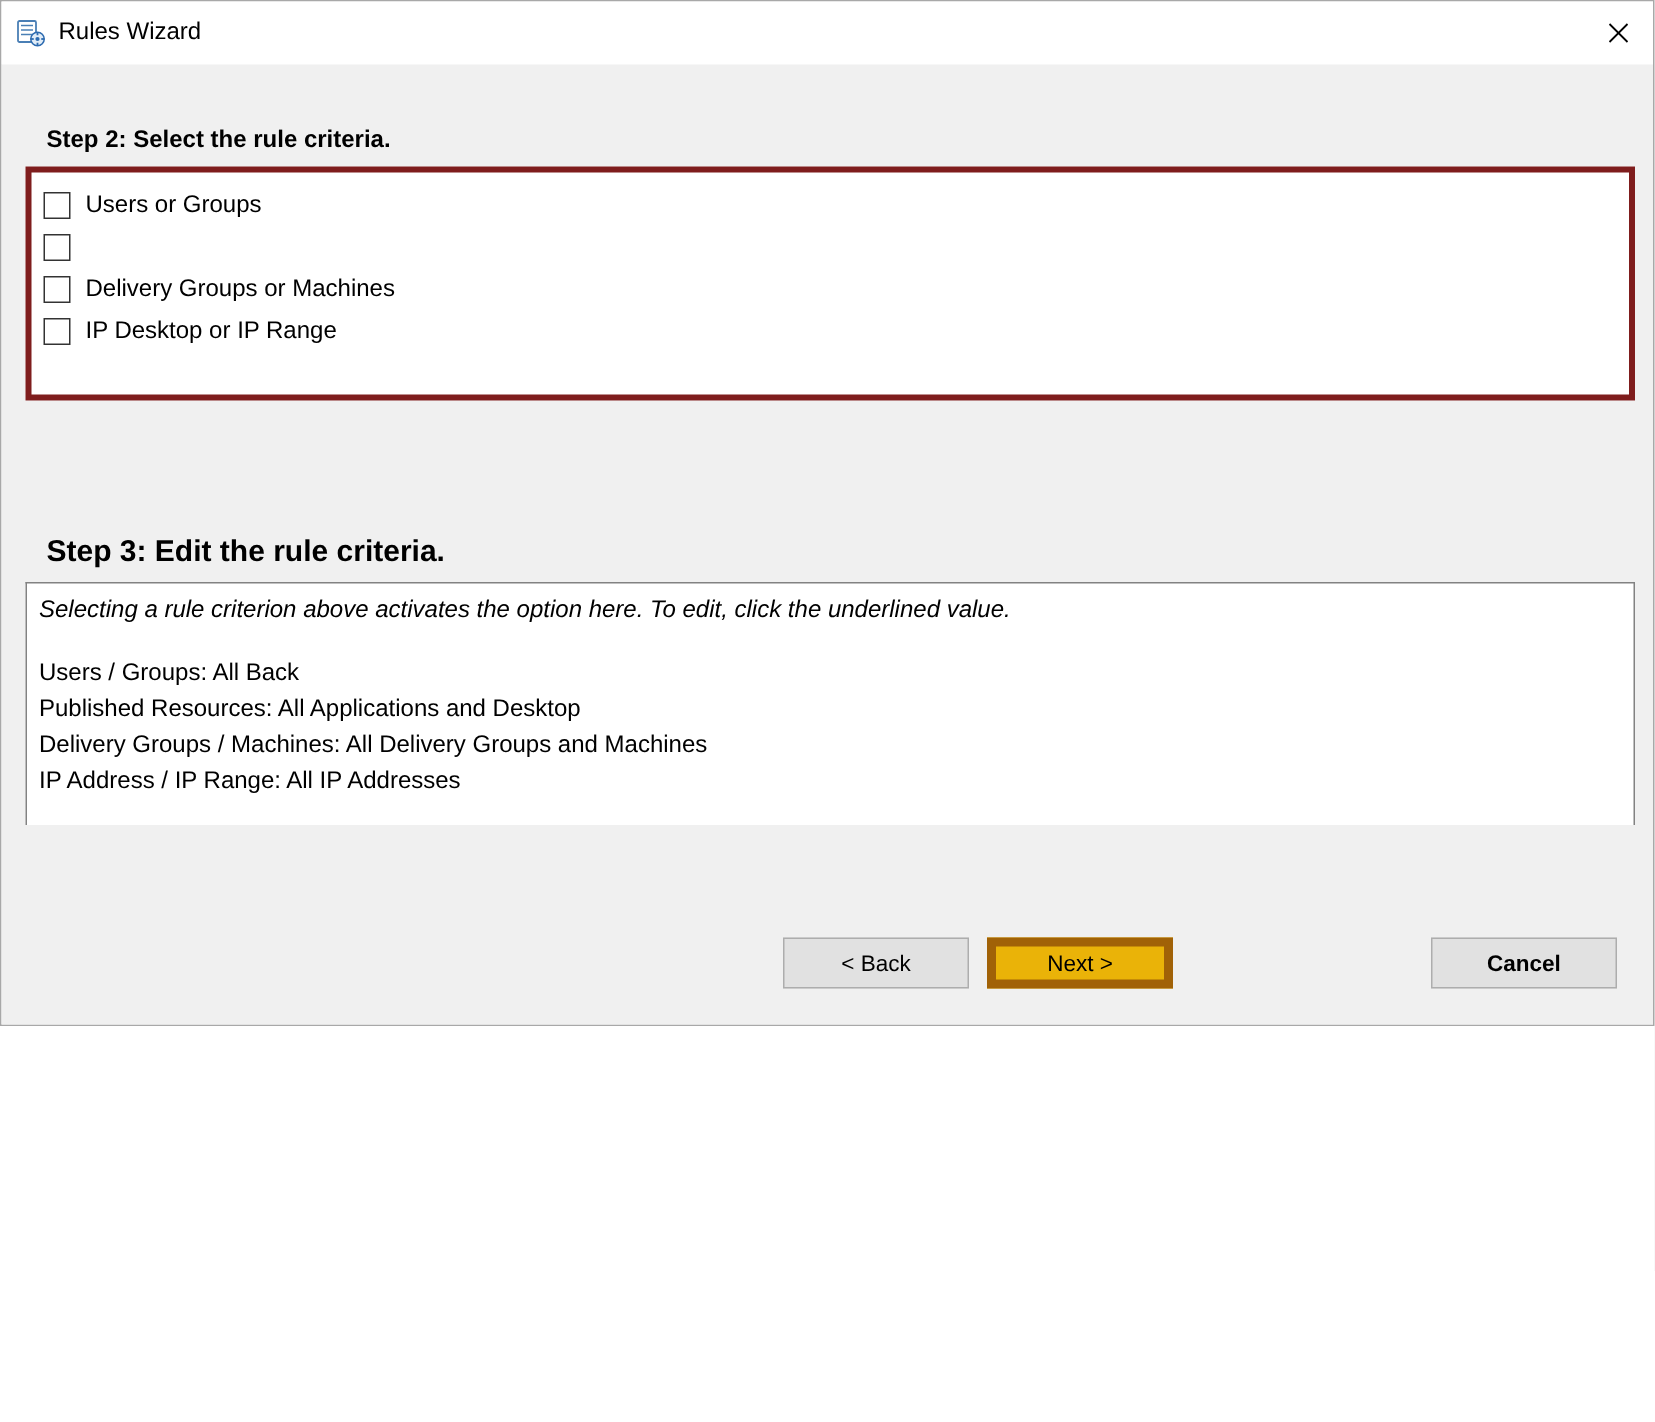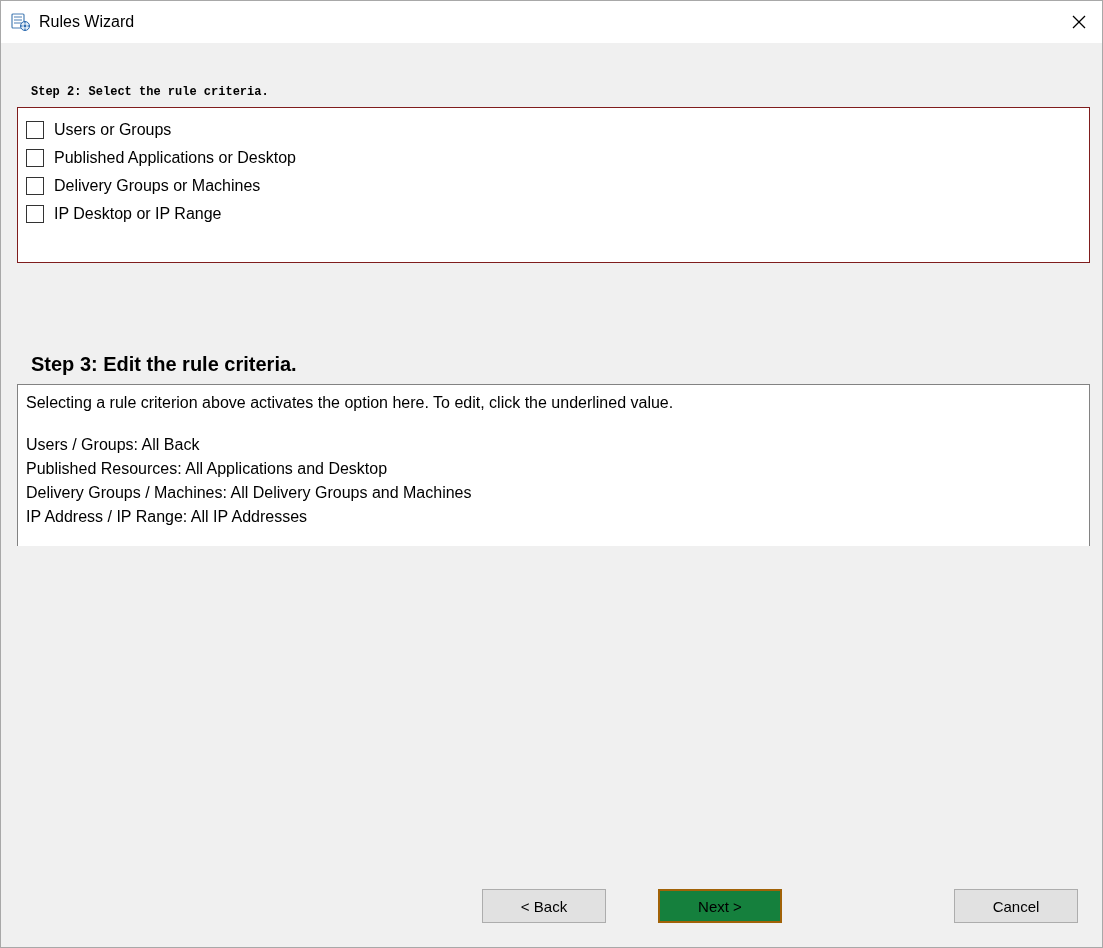--- a/index.html
+++ b/index.html
@@ -7,21 +7,21 @@
       font-family: "Segoe UI", Tahoma, sans-serif;
       font-size: 15px;
       background: #ffffff;
       width: 1103px;
       height: 948px;
       overflow: hidden;
       color: #000;
     }
     .window {
       width: 1103px;
-      height: 948px;
+      height: 684px;
       border: 1px solid #a8a8a8;
       background: #ffffff;
       display: flex;
       flex-direction: column;
       position: relative;
     }
     .titlebar {
       height: 42px;
       display: flex;
       align-items: center;
@@ -56,28 +56,27 @@
       padding: 0;
       display: flex;
       flex-direction: column;
       position: relative;
     }
     .section {
       padding: 0 12px;
     }
     .step-label {
       font-weight: 600;
-      font-size: 12px;
+      font-size: 16px;
       margin: 42px 0 8px 18px;
-      font-family: Liberation Mono, monospace;
     }
     .step-label.first { margin-top: 42px; }
     .criteria-box {
       background: #ffffff;
-      border: 1px solid #7f1d1d;
+      border: 4px solid #7f1d1d;
       margin: 0 0 0 4px;
       padding: 8px 8px 10px 8px;
       min-height: 156px;
     }
     .checkbox-row {
       display: flex;
       align-items: center;
       padding: 5px 0 5px 0;
       cursor: pointer;
     }
@@ -98,21 +97,21 @@
     .edit-box {
       background: #ffffff;
       border: 1px solid #828282;
       border-bottom: none;
       margin: 0 0 0 4px;
       padding: 6px 8px 10px 8px;
       min-height: 162px;
       font-size: 16px;
       line-height: 1.5;
     }
-    .edit-intro { margin-bottom: 18px; }
+    .edit-intro { margin-bottom: 18px; font-style: italic; }
     .edit-line { }
     .button-bar {
       position: absolute;
       bottom: 24px;
       right: 24px;
       left: 24px;
       display: flex;
       justify-content: flex-end;
       gap: 12px;
     }
@@ -122,25 +121,24 @@
       background: #e1e1e1;
       border: 1px solid #adadad;
       font-size: 15px;
       font-family: inherit;
       cursor: pointer;
       display: inline-flex;
       align-items: center;
       justify-content: center;
     }
     .btn.default {
-      border: 2px solid #a16207;
-      background: #15803d;
-      margin-left: 40px;
-    }
-    .btn-cancel-gap { margin-left: 160px; }
+      border: 6px solid #a16207;
+      background: #eab308;
+    }
+    .btn-cancel-gap { margin-left: 160px; font-weight: bold; }
   </style>
 </head>
 <body>
 
 <div class="window">
   <div class="titlebar">
     <span class="titlebar-icon">
       <svg viewBox="0 0 20 20">
         <rect x="1" y="2" width="12" height="14" rx="1" fill="#fff" stroke="#4a7fb5" stroke-width="1.2"></rect>
         <line x1="3" y1="5" x2="11" y2="5" stroke="#4a7fb5" stroke-width="1"></line>
@@ -166,21 +164,20 @@
   <div class="content">
     <div class="section">
       <div class="step-label first">Step 2: Select the rule criteria.</div>
       <div class="criteria-box">
         <div class="checkbox-row">
           <span class="checkbox"></span>
           <span class="checkbox-label">Users or Groups</span>
         </div>
         <div class="checkbox-row">
           <span class="checkbox"></span>
-          <span class="checkbox-label">Published Applications or Desktop</span>
         </div>
         <div class="checkbox-row">
           <span class="checkbox"></span>
           <span class="checkbox-label">Delivery Groups or Machines</span>
         </div>
         <div class="checkbox-row">
           <span class="checkbox"></span>
           <span class="checkbox-label">IP Desktop or IP Range</span>
         </div>
       </div>

